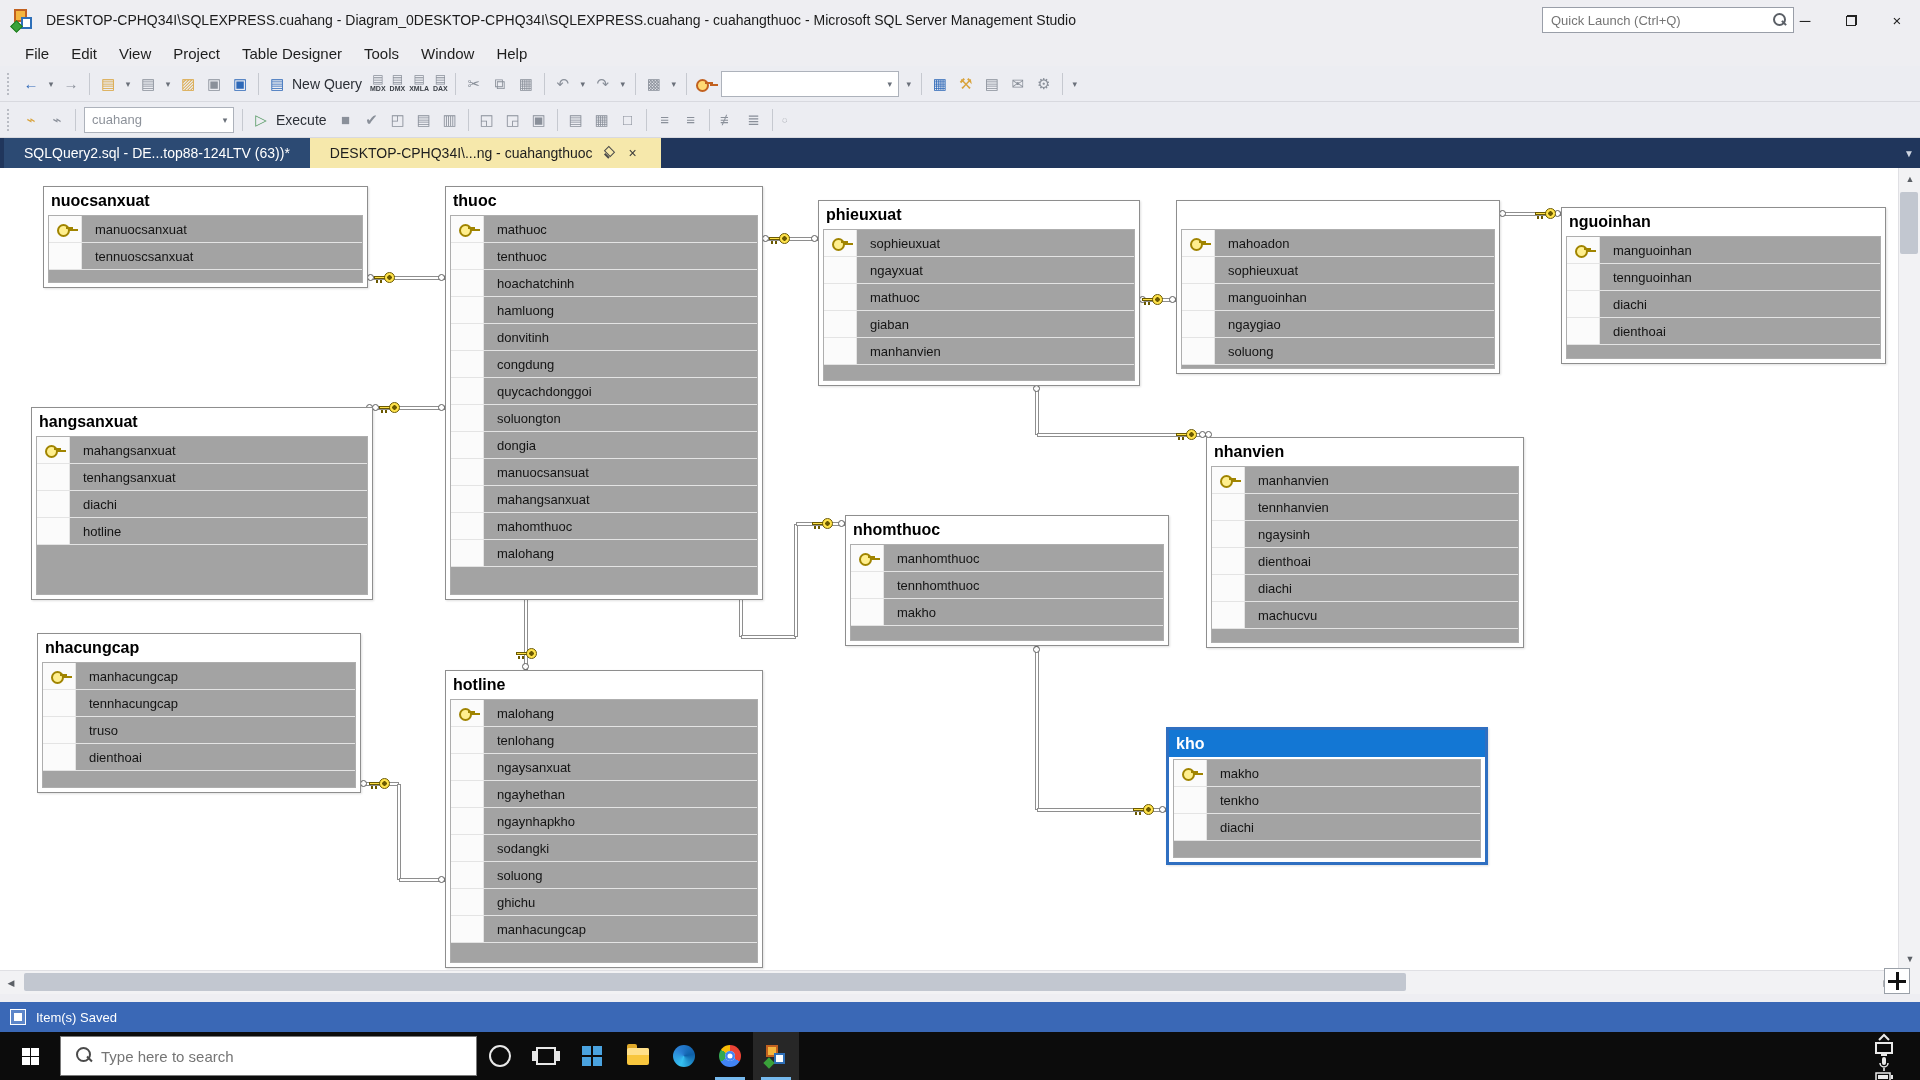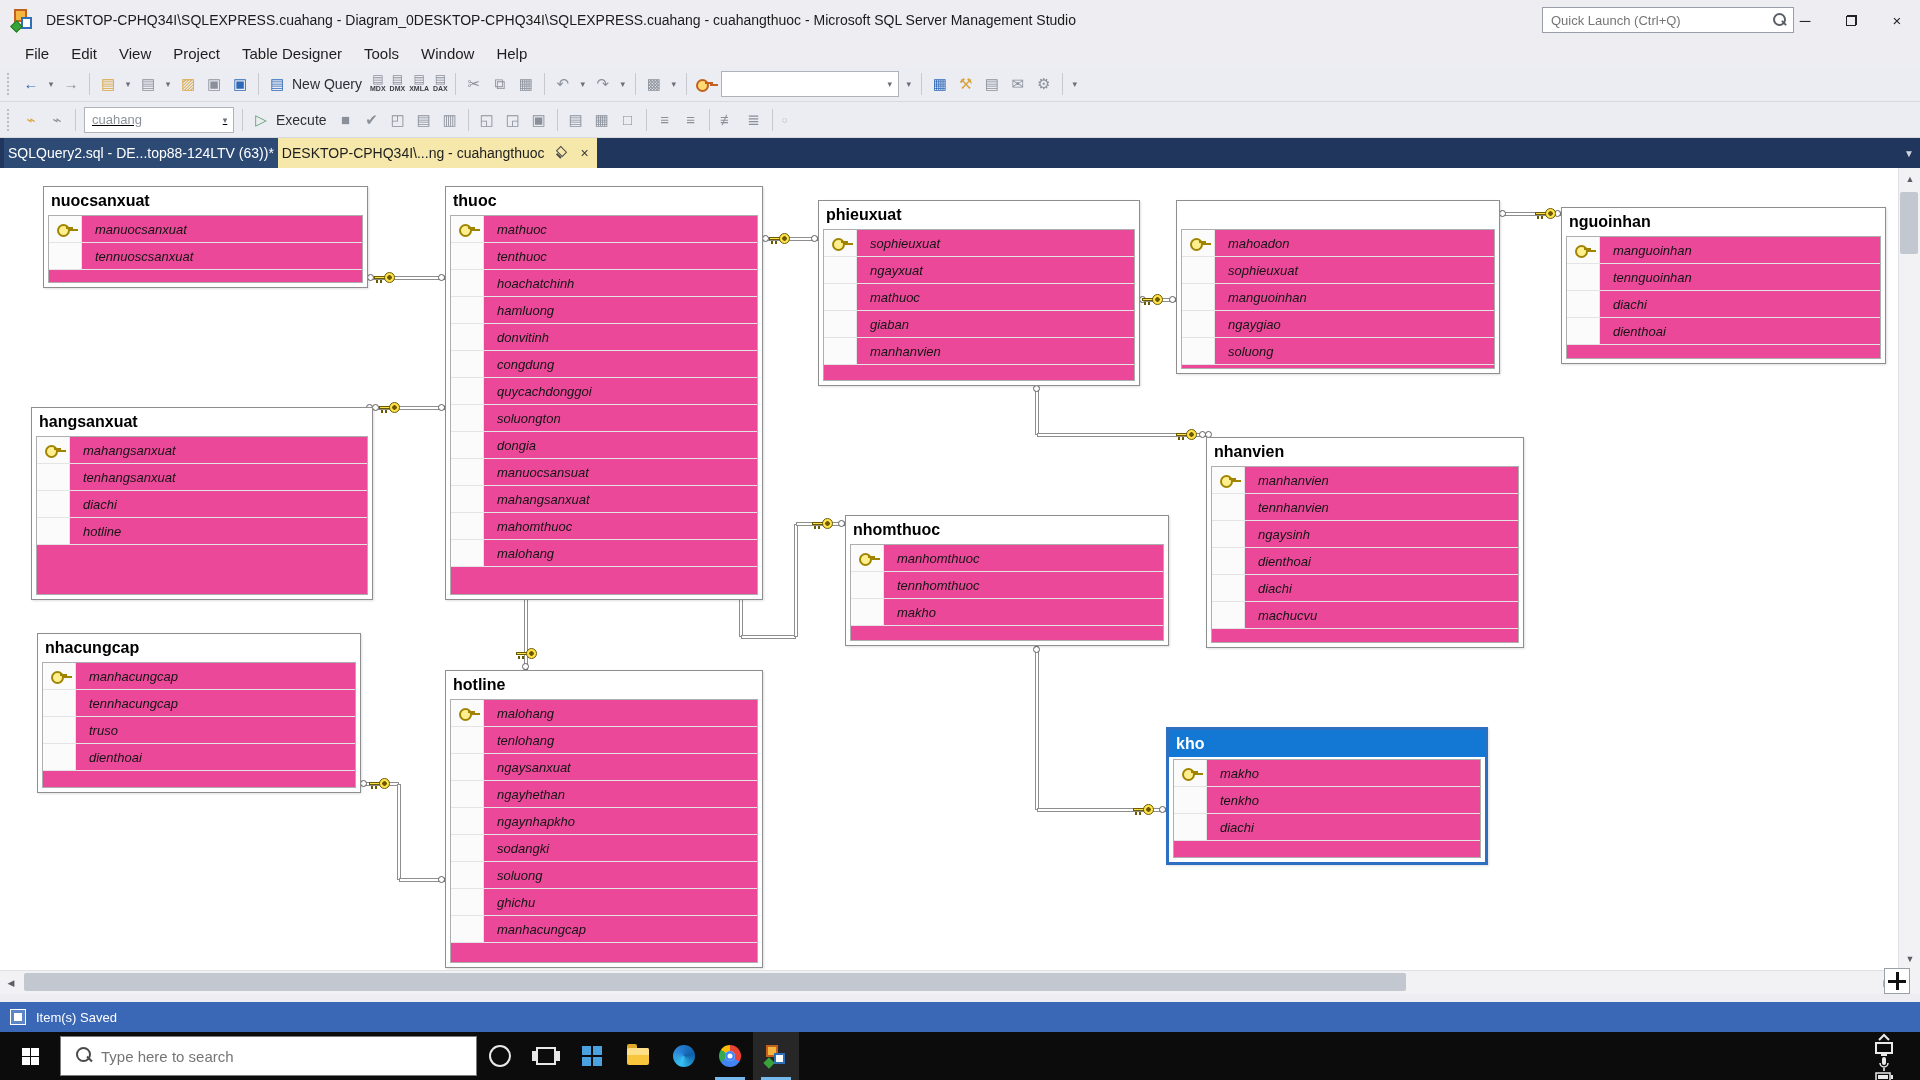--- a/index.html
+++ b/index.html
@@ -44,34 +44,34 @@
   .tb-stack .l { font-size:7px; font-weight:bold; color:#3a3f46; line-height:8px; letter-spacing:0; }
   .combo { height:26px; background:#fff; border:1px solid #adb2bb; display:flex; align-items:center; position:relative; margin:0 3px; }
   .combo .cv { font-size:13px; color:#8d929a; padding-left:7px; flex:1; }
   .combo .ca { width:16px; font-size:9px; color:#6a707a; text-align:center; }
   .minikey { position:relative; width:17px; height:10px; display:inline-block; }
   .minikey::before{content:"";position:absolute;left:0;top:0;width:9px;height:9px;border:2px solid #c2611f;border-radius:50%;background:#ffd972;}
   .minikey::after{content:"";position:absolute;left:9px;top:3px;width:8px;height:2px;background:#c2611f;box-shadow:5px 2px 0 -0px #c2611f;}
 
   
   .tabstrip { position:absolute; left:0; top:138px; width:1920px; height:30px; background:#20365c; display:flex; align-items:flex-end; }
-  .tab { height:30px; display:flex; align-items:center; padding:0 4px; font-size:14px; white-space:nowrap; }
+  .tab { height:30px; display:flex; align-items:center; padding:0 20px; font-size:14px; white-space:nowrap; }
   .tab.inactive { background:#2c4a73; color:#ffffff; margin-left:4px; }
   .tab.active { background:#f6e8ab; color:#1e1e1e; }
   .tab .pin { width:12px; height:13px; position:relative; margin-left:10px; }
   .tab .pin::before{content:"";position:absolute;left:2px;top:1px;width:7px;height:5px;border:1.5px solid #4a4a4a;background:#f6e8ab;transform:rotate(45deg);}
   .tab .pin::after{content:"";position:absolute;left:1px;top:8px;width:6px;height:1.5px;background:#4a4a4a;transform:rotate(45deg);}
   .tab .closex { margin-left:10px; font-size:14px; color:#3a3a3a; width:16px; text-align:center; }
   .doc-dd { position:absolute; right:6px; top:10px; color:#cfd6e2; font-size:10px; }
 
   
   .canvas { position:absolute; left:0; top:168px; width:1898px; height:802px; background:#ffffff; overflow:hidden; }
   .db-table { position:absolute; background:#fff; border:1px solid #8e8e8e; box-shadow:1px 1px 2px rgba(0,0,0,0.12); z-index:5; }
   .db-table .ttl { height:27px; line-height:27px; font-weight:bold; font-size:16px; color:#000; padding-left:7px; white-space:nowrap; overflow:hidden; }
-  .db-table .rows { position:absolute; left:4px; right:4px; top:28px; bottom:4px; border:1px solid #aeaeae; background:#ec4899; overflow:hidden;font-style:italic; }
+  .db-table .rows { position:absolute; left:4px; right:4px; top:28px; bottom:4px; border:1px solid #aeaeae; background:#a3a3a3; overflow:hidden; }
   .dbrow { display:flex; align-items:stretch; height:27px; border-bottom:1px solid #e4e4e4; }
   .kc { width:33px; border-right:1px solid #e4e4e4; display:flex; align-items:center; justify-content:center; background:#fbfbfb; }
   .fn { padding-left:13px; font-size:13px; color:#141414; display:flex; align-items:center; }
   .db-table.selected { border:3px solid #2f6fc1; }
   .db-table.selected .ttl { background:#1377d4; color:#fff; margin:0; height:27px; }
   .db-table.selected .rows { top:29px; }
   .pk { position:relative; width:16px; height:10px; }
   .pk::before{content:"";position:absolute;left:0;top:0;width:9px;height:9px;border:2px solid #a08400;border-radius:50%;background:#ffef8e;}
   .pk::after{content:"";position:absolute;left:9px;top:3px;width:7px;height:2px;background:#a08400;box-shadow:3px 2px 0 -0px #a08400, 5px 2px 0 -0px #a08400;}
 
@@ -236,21 +236,21 @@
       <div class="tbi ">✉</div>
       <div class="tbi ">⚙</div>
       <div class="tbsep"></div>
       <div class="tbi dd">▾</div>
     </div>
   <div class="toolbar tb2">
       <div class="grip"></div>
       <div class="tbi amber">⌁</div>
       <div class="tbi ">⌁</div>
       <div class="tbsep"></div>
-      <div class="combo" style="width: 150px; text-decoration: underline;">
+      <div class="combo" style="width: 150px;">
         <div class="cv">cuahang</div>
         <div class="ca">▾</div>
       </div>
       <div class="tbsep"></div>
       <div class="tbi green">▷</div>
       <div class="tb-label">Execute</div>
       <div class="tbi ">■</div>
       <div class="tbi ">✔</div>
       <div class="tbi ">◰</div>
       <div class="tbi ">▤</div>

